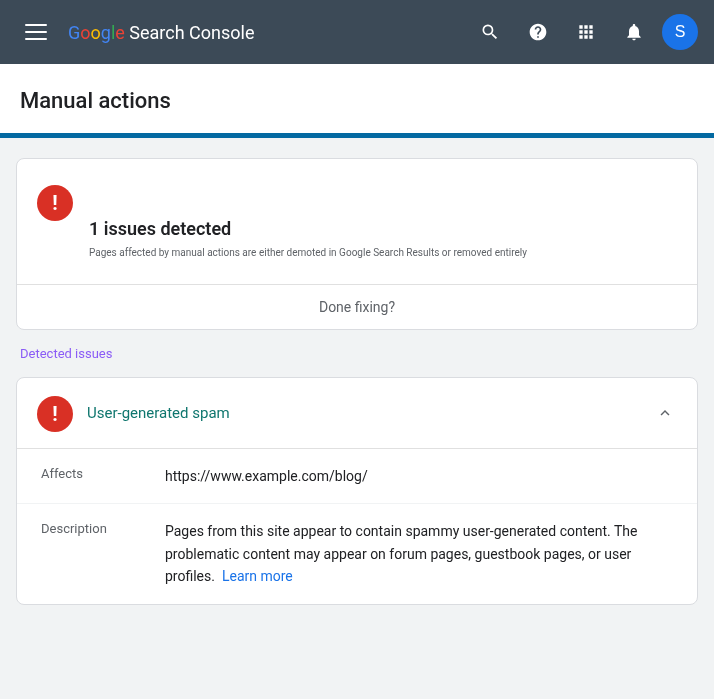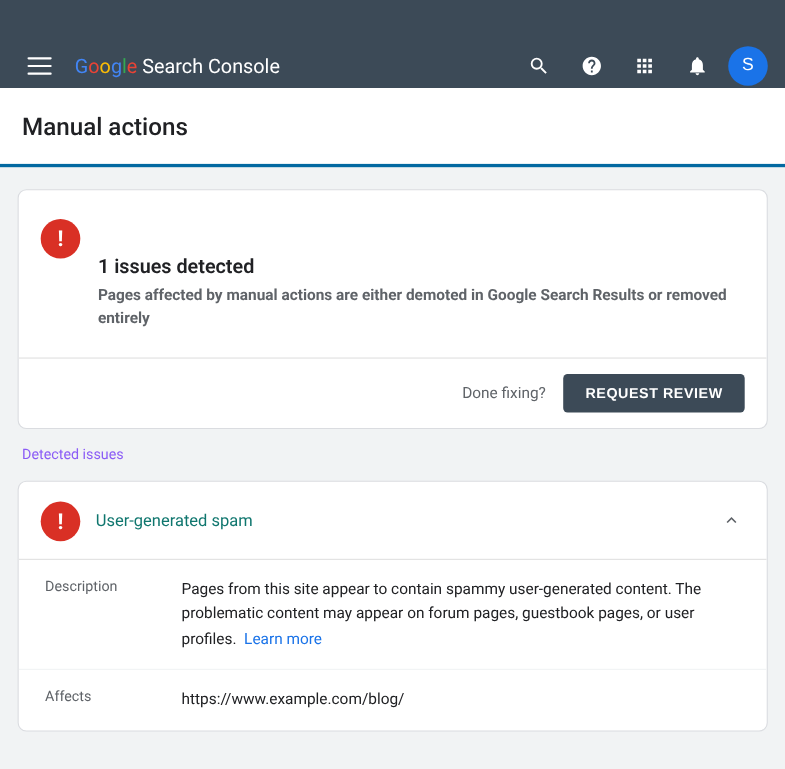--- a/index.html
+++ b/index.html
@@ -7,23 +7,23 @@
       font-family: 'Google Sans', Roboto, Arial, sans-serif;
       background: #f1f3f4;
       width: 714px;
       min-height: 699px;
     }
 
     
     .topnav {
       background: #3c4a57;
       display: flex;
-      align-items: flex-end;
+      align-items: center;
       padding: 0 16px;
-      height: 80px;
+      height: 64px;
       gap: 16px;
     }
     .topnav-left {
       display: flex;
       align-items: center;
       gap: 12px;
       flex: 1;
     }
     .hamburger-icon {
       display: flex;
@@ -82,21 +82,21 @@
       align-items: center;
       justify-content: center;
       cursor: pointer;
       border: none;
     }
 
     
     .page-header {
       background: #fff;
       padding: 24px 20px 20px 20px;
-      border-bottom: 3px solid #0369a1;
+      border-bottom: 5px solid #0369a1;
     }
     .page-title {
       font-size: 22px;
       font-weight: 500;
       color: #202124;
     }
 
     
     .main-content {
       padding: 20px 16px;
@@ -138,31 +138,31 @@
     }
     .summary-text {}
     .summary-title {
       font-size: 18px;
       font-weight: 600;
       color: #202124;
       margin-bottom: 6px;
       margin-top: 35px;
     }
     .summary-desc {
-      font-size: 14px;
+      font-size: 10px;
       color: #5f6368;
       line-height: 1.5;
-      font-weight: bold;
     }
     .summary-actions {
       padding: 14px 20px;
       display: flex;
       align-items: center;
       justify-content: flex-end;
       gap: 16px;
+      flex-direction: column;
     }
     .done-fixing-text {
       font-size: 14px;
       color: #5f6368;
     }
     .request-review-btn {
       background: #3c4a57;
       color: #fff;
       border: none;
       border-radius: 4px;
@@ -305,21 +305,20 @@
       <div class="error-icon-circle">
         <span>!</span>
       </div>
       <div class="summary-text">
         <div class="summary-title">1 issues detected</div>
         <div class="summary-desc">Pages affected by manual actions are either demoted in Google Search Results or removed entirely</div>
       </div>
     </div>
     <div class="summary-actions">
       <span class="done-fixing-text">Done fixing?</span>
-      <button class="request-review-btn">REQUEST REVIEW</button>
     </div>
   </div>
 
   <div class="detected-issues-label">Detected issues</div>
 
   <div class="issue-card">
     <div class="issue-header">
       <div class="issue-header-left">
         <div class="error-icon-circle">
           <span>!</span>
@@ -328,26 +327,26 @@
       </div>
       <div class="chevron-up">
         <svg viewBox="0 0 24 24" fill="#5f6368">
             <path d="M7.41 15.41L12 10.83l4.59 4.58L18 14l-6-6-6 6 1.41 1.41z"></path>
           </svg>
       </div>
     </div>
 
     <div class="issue-details">
       <div class="detail-row">
+        <div class="detail-label">Affects</div>
+        <div class="detail-value affects-url">https://www.example.com/blog/</div>
+      </div>
+      <div class="detail-row">
         <div class="detail-label">Description</div>
         <div class="detail-value">
           <span>Pages from this site appear to contain spammy user-generated content. The problematic content may appear on forum pages, guestbook pages, or user profiles.</span>
           &nbsp;<a href="#">Learn more</a>
         </div>
       </div>
-      <div class="detail-row">
-        <div class="detail-label">Affects</div>
-        <div class="detail-value affects-url">https://www.example.com/blog/</div>
-      </div>
     </div>
   </div>
 
 </main>
 
 </body></html>

